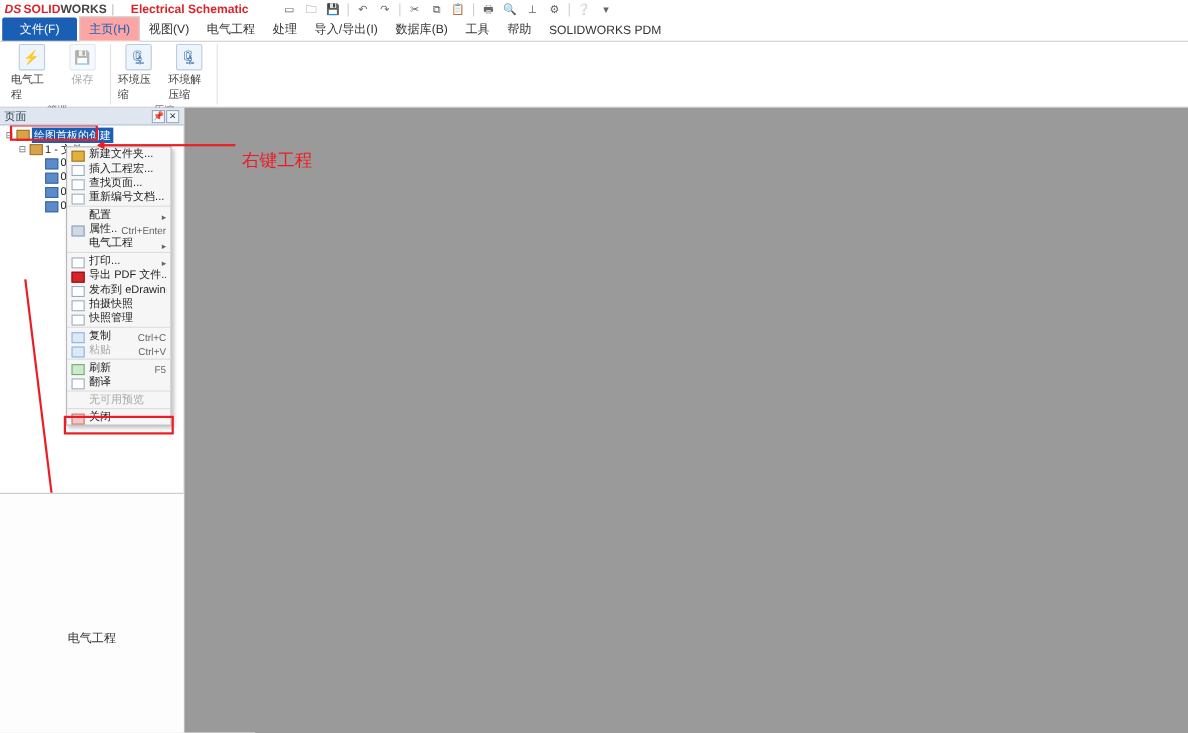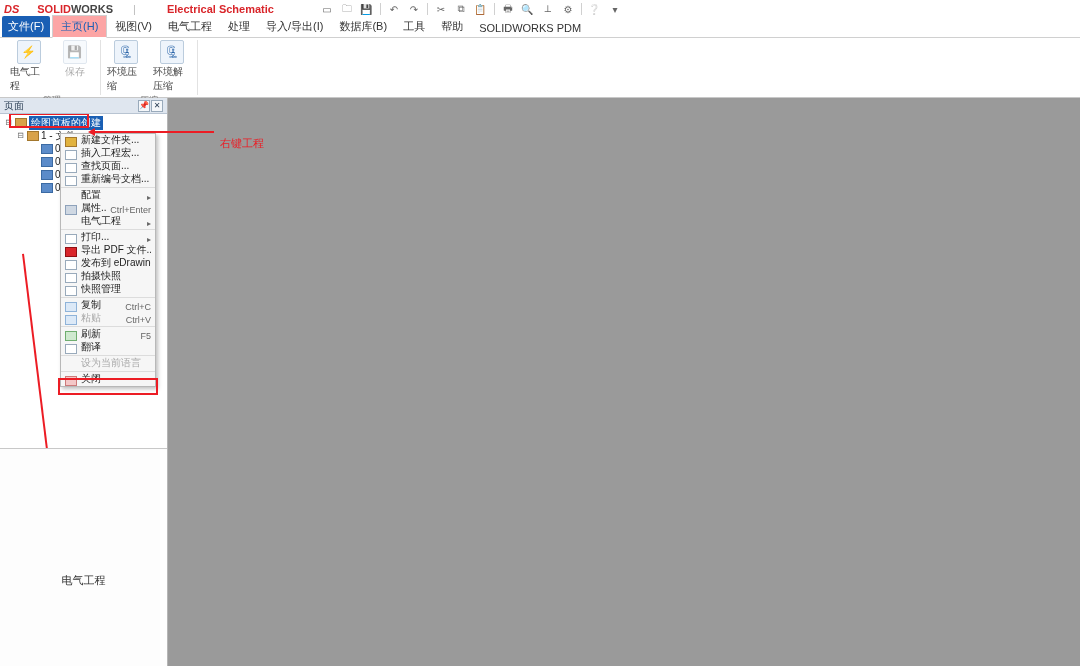--- a/index.html
+++ b/index.html
@@ -1,32 +1,32 @@
 <!DOCTYPE html>
 <html><head>
 <meta charset="utf-8">
 <style>
 * { margin: 0; padding: 0; box-sizing: border-box; font-family: "Microsoft YaHei", Arial, sans-serif; }
 html, body { width: 1080px; height: 666px; overflow: hidden; background: #fff; }
 
 
-.titlebar { height: 18px; display: flex; align-items: center; padding: 0 4px; font-size: 11px; gap: 16px; }
+.titlebar { height: 18px; display: flex; align-items: center; padding: 0 4px; font-size: 11px; }
 .sw-logo { color: #d9252a; font-style: italic; font-weight: bold; margin-right: 2px; }
 .sw-brand { font-weight: bold; }
 .sw-brand .b1 { color: #d9252a; }
 .sw-brand .b2 { color: #444; text-align: center; }
 .sw-sub { color: #d9252a; font-weight: 600; margin-left: 11px; }
 .titlebar .sep { color: #bbb; margin: 0 4px; }
 .qat { margin-left: 30px; display: flex; align-items: center; gap: 6px; }
 .qat .ico { width: 14px; height: 14px; display: inline-flex; align-items: center; justify-content: center; font-size: 10px; color: #666; }
 .qat .vsep { width: 1px; height: 12px; background: #d0d0d0; }
 
 
 .ribbon-tabs { height: 20px; display: flex; align-items: flex-end; padding-left: 2px; font-size: 11px; border-bottom: 1px solid #d0d0d0; }
-.ribbon-tabs .filebtn { background: #1a5fb4; color: #fff; padding: 3px 6px; border-radius: 2px 2px 0 0; margin-right: 2px; }
+.ribbon-tabs .filebtn { background: #1a5fb4; color: #fff; padding: 3px 16px; border-radius: 2px 2px 0 0; margin-right: 2px; }
 .ribbon-tabs .tab { padding: 3px 8px; color: #333; }
 .ribbon-tabs .tab.active { color: #1a5fb4; background: #fca5a5; border: 1px solid #d0d0d0; border-bottom: 1px solid #fff; margin-bottom: -1px; }
 
 
 .ribbon { height: 60px; border-bottom: 1px solid #c8c8c8; display: flex; padding: 2px 4px; font-size: 10px; color: #444; }
 .rgroup { display: flex; flex-direction: column; align-items: center; border-right: 1px solid #e2e2e2; padding: 0 6px; }
 .rgroup .row { display: flex; gap: 8px; flex: 1; align-items: flex-start; }
 .rbtn { display: flex; flex-direction: column; align-items: center; gap: 1px; width: 38px; }
 .rbtn .big { width: 24px; height: 24px; border: 1px solid #bcd; background: #eef4fb; border-radius: 2px; display:flex; align-items:center; justify-content:center; font-size:12px; color:#2a64a8;}
 .rbtn.disabled { opacity: .45; }
@@ -50,21 +50,21 @@
 
 .hl-box1 { position:absolute; border:2px solid #ec1c24; left:9px; top:-1px; width:80px; height:15px; pointer-events:none;}
 .preview { border-top:1px solid #c8c8c8; flex:1; display:flex; align-items:center; justify-content:center; font-size:11px; color:#333; background:#fdfdfd; }
 
 .bottom-tabs { height:18px; border-top:1px solid #c8c8c8; display:flex; align-items:center; padding:0 3px; gap:4px; }
 .bottom-tabs .bt { width:14px; height:14px; border:1px solid #c8d4e2; background:#eef3f9; font-size:9px; display:flex; align-items:center; justify-content:center; color:#2a64a8;}
 
 .canvas { flex:1; background:#9a9a9a; position:relative; }
 
 
-.annot-text { position:absolute; left:220px; top:136px; color:#ec1c24; font-size:11px; font-weight:500; }
+.annot-text { position:absolute; left:220px; top:136px; color:#ec1c24; font-size:16px; font-weight:500; }
 .arrow-h { position:absolute; left:90px; top:131px; width:124px; height:2px; background:#ec1c24; }
 .arrow-h::before { content:""; position:absolute; left:-6px; top:-3px; border:4px solid transparent; border-right:7px solid #ec1c24; }
 .arrow-d { position:absolute; left:22px; top:140px; width:2px; height:244px; background:linear-gradient(#ec1c24,#ec1c24); transform-origin: top left; transform: rotate(-7deg); }
 .arrow-d::after { content:""; position:absolute; bottom:-6px; left:-3px; border:4px solid transparent; border-top:7px solid #ec1c24; }
 
 
 .ctx { position:absolute; left:60px; top:133px; width:96px; background:#f6f6f6; border:1px solid #b8b8b8; box-shadow:2px 2px 4px rgba(0,0,0,.25); font-size:10px; color:#222; }
 .ctx .row { display:flex; align-items:flex-end; height:13px; padding:0 4px; gap:4px; position:relative;}
 .ctx .row .ic { width:12px; height:10px; display:inline-block; }
 .ctx .row .tx { flex:1; white-space:nowrap; overflow:hidden; }
@@ -289,21 +289,21 @@
       <span class="tx">刷新</span>
       <span class="sc">F5</span>
     </div>
     <div class="row">
       <span class="ic page"></span>
       <span class="tx">翻译</span>
     </div>
     <hr>
     <div class="row disabled">
       <span class="ic "></span>
-      <span class="tx">设为当前语言</span>
+      <span class="tx">无可用预览</span>
     </div>
     <hr>
     <div class="row">
       <span class="ic del"></span>
       <span class="tx">关闭</span>
     </div>
   </div>
 <div class="hl-box2"></div>
 <div class="arrow-h"></div>
 <div class="annot-text">右键工程</div>

